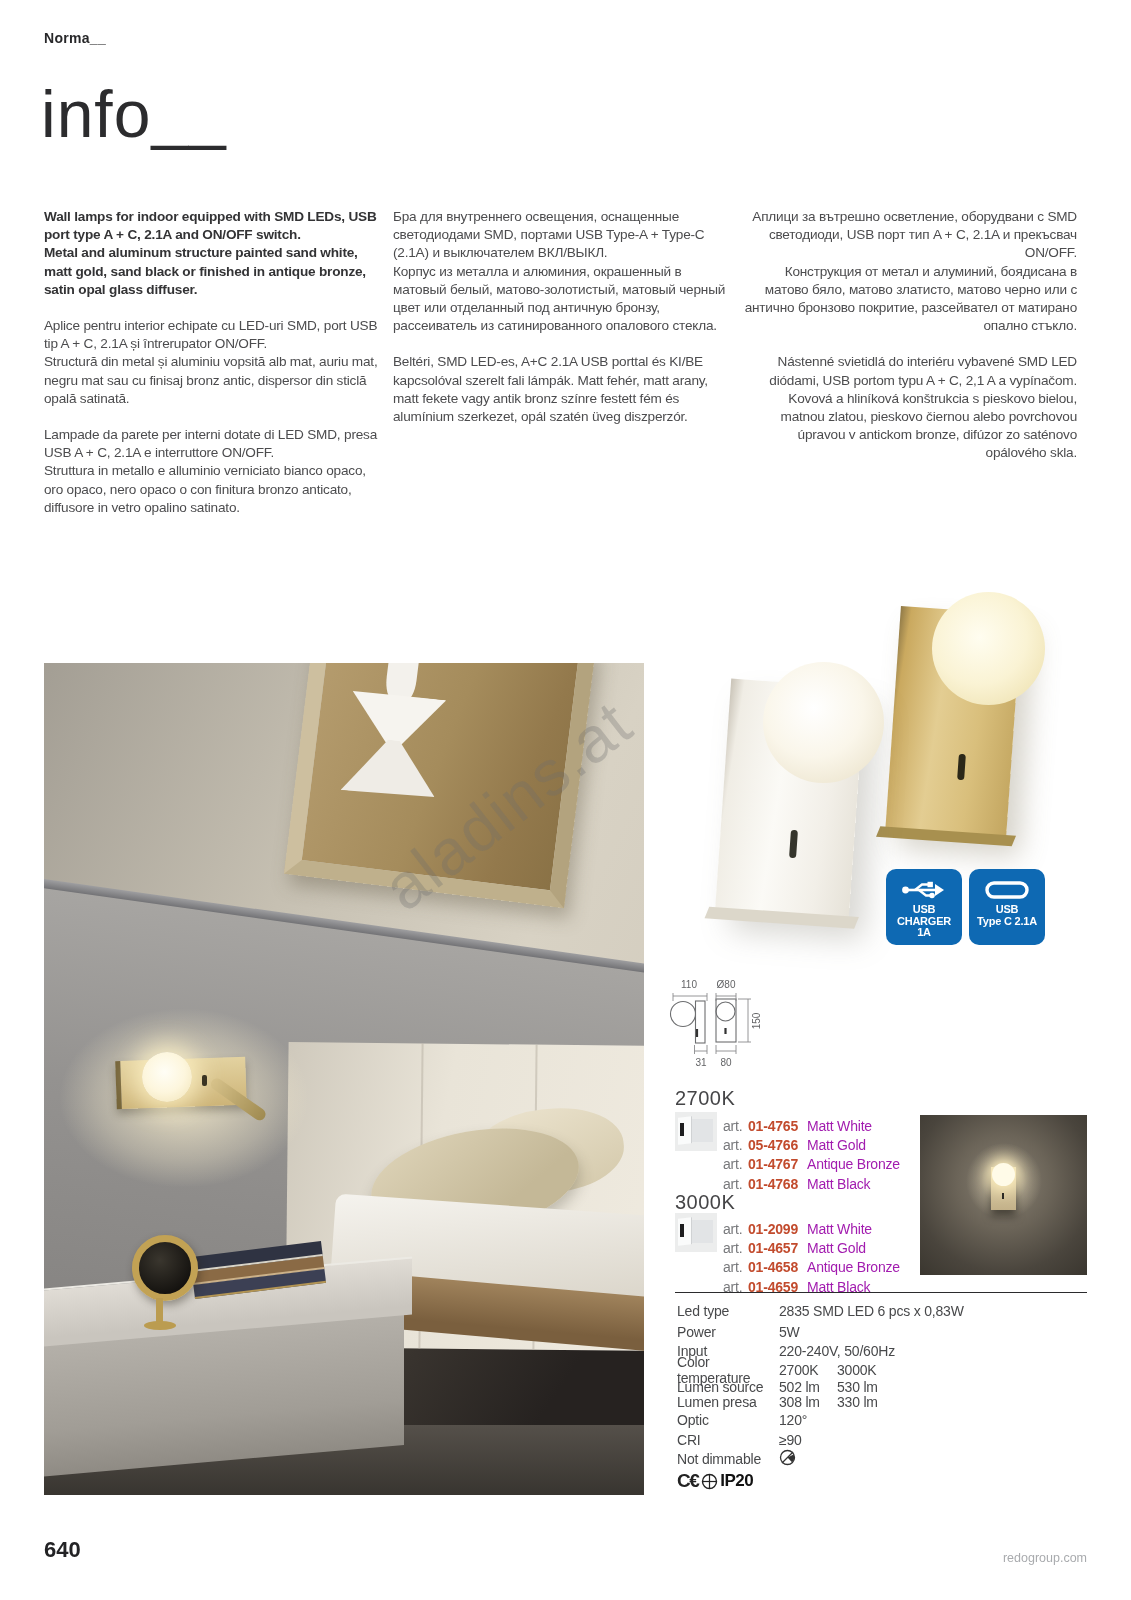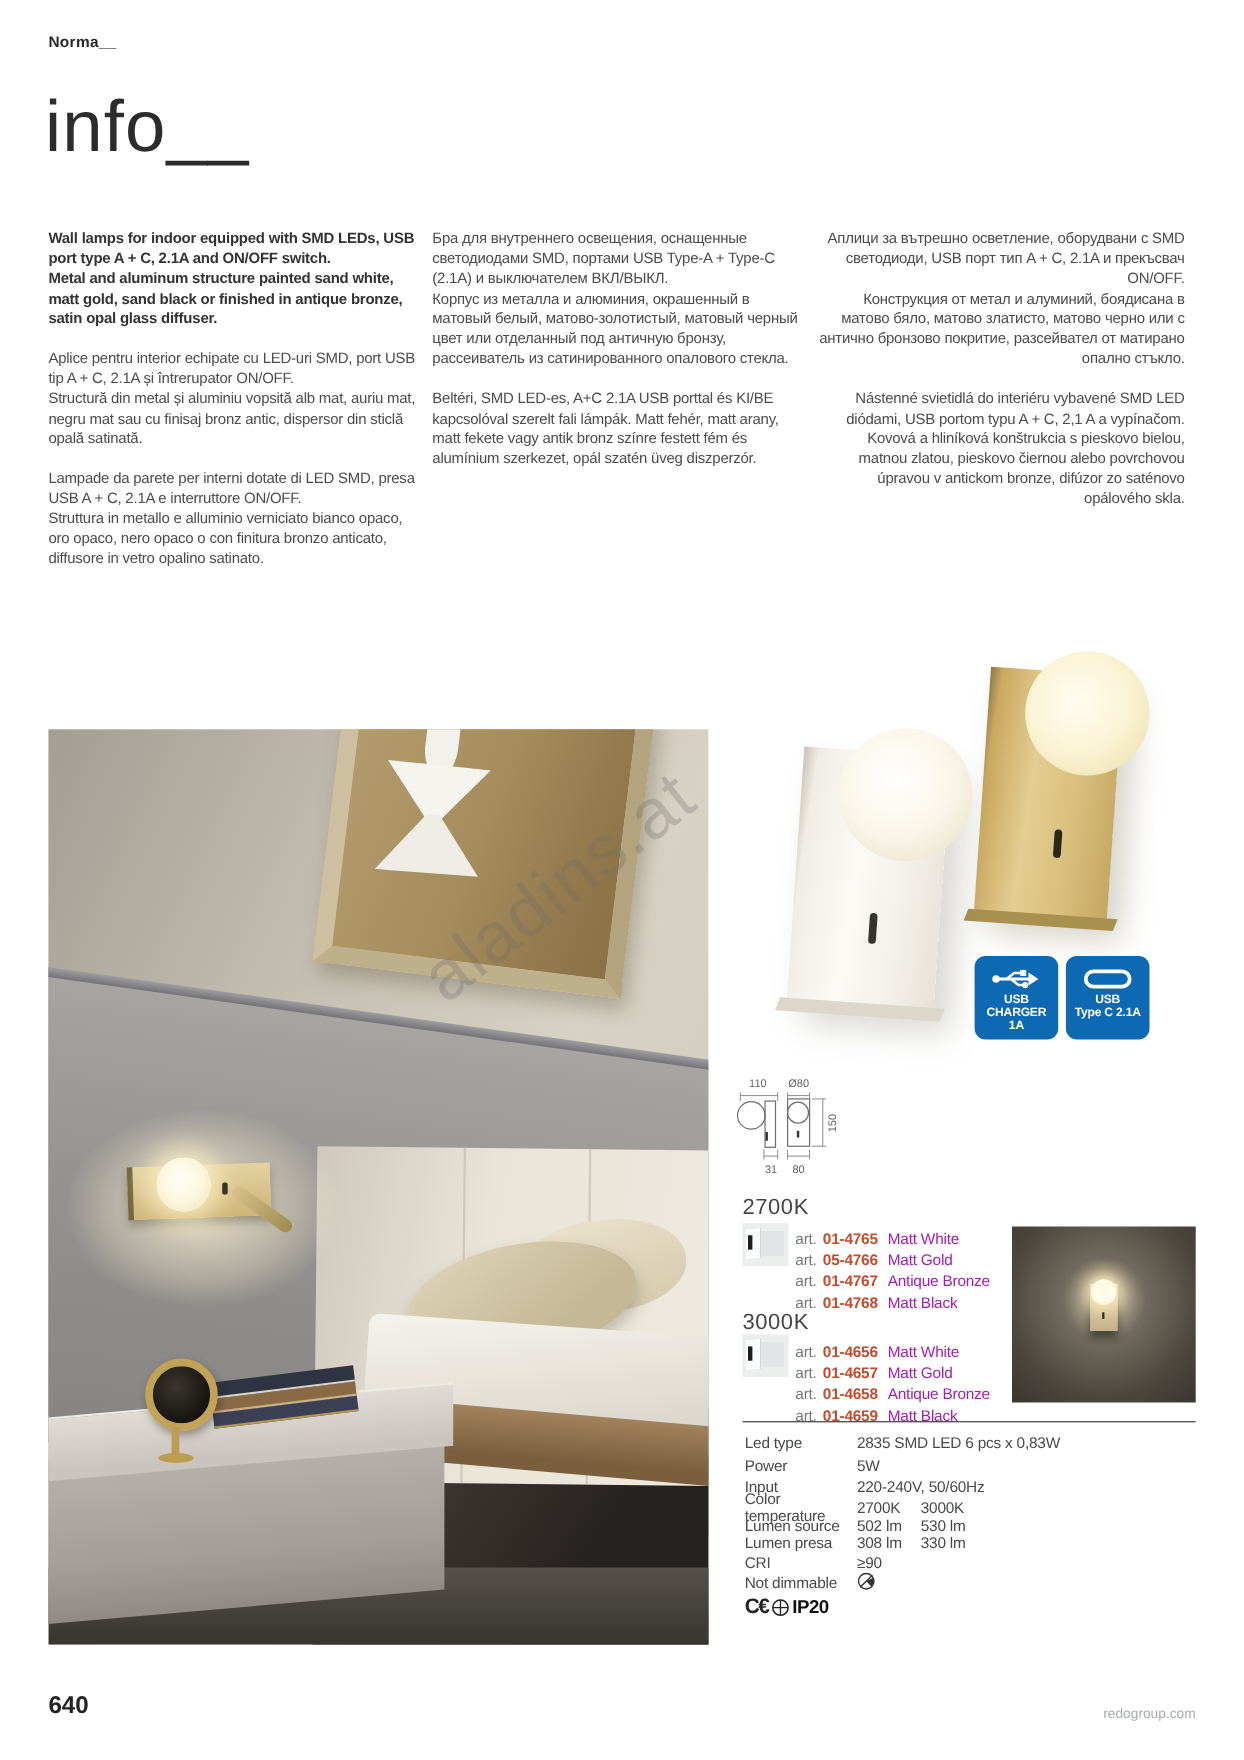--- a/index.html
+++ b/index.html
@@ -318,21 +318,21 @@
 
   <div class="abs temp-head th30">3000K</div>
   <div class="abs thumb tb30">
     <i class="fl"></i>
       <i class="fr"></i>
       <i class="sw"></i>
   </div>
   <div class="abs rows rw30">
     <div class="art-row">
       <span class="a">art.</span>
-      <span class="c">01-4656</span>
+      <span class="c">01-2099</span>
       <span class="f">Matt White</span>
     </div>
     <div class="art-row">
       <span class="a">art.</span>
       <span class="c">01-4657</span>
       <span class="f">Matt Gold</span>
     </div>
     <div class="art-row">
       <span class="a">art.</span>
       <span class="c">01-4658</span>
@@ -376,20 +376,25 @@
     </div>
     <div class="spec-row tight">
       <span class="spec-label">Lumen source</span>
       <span class="spec-v1">502 lm</span>
       <span class="spec-v2">530 lm</span>
     </div>
     <div class="spec-row tight">
       <span class="spec-label">Lumen presa</span>
       <span class="spec-v1">308 lm</span>
       <span class="spec-v2">330 lm</span>
+    </div>
+    <div class="spec-row" style="height:20px;">
+      <span class="spec-label">Optic</span>
+      <span class="spec-v1">120°</span>
+      <span class="spec-v2"></span>
     </div>
     <div class="spec-row">
       <span class="spec-label">CRI</span>
       <span class="spec-v1">≥90</span>
       <span class="spec-v2"></span>
     </div>
     <div class="spec-row">
       <span class="spec-label">Not dimmable</span>
       <span class="spec-v1">
         <svg width="17" height="17" viewBox="0 0 17 17">

